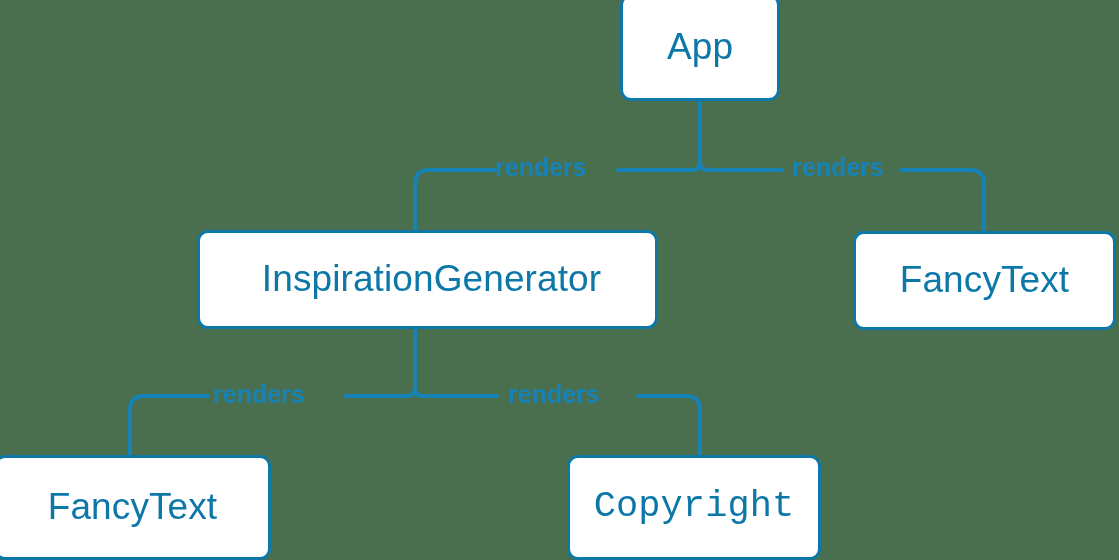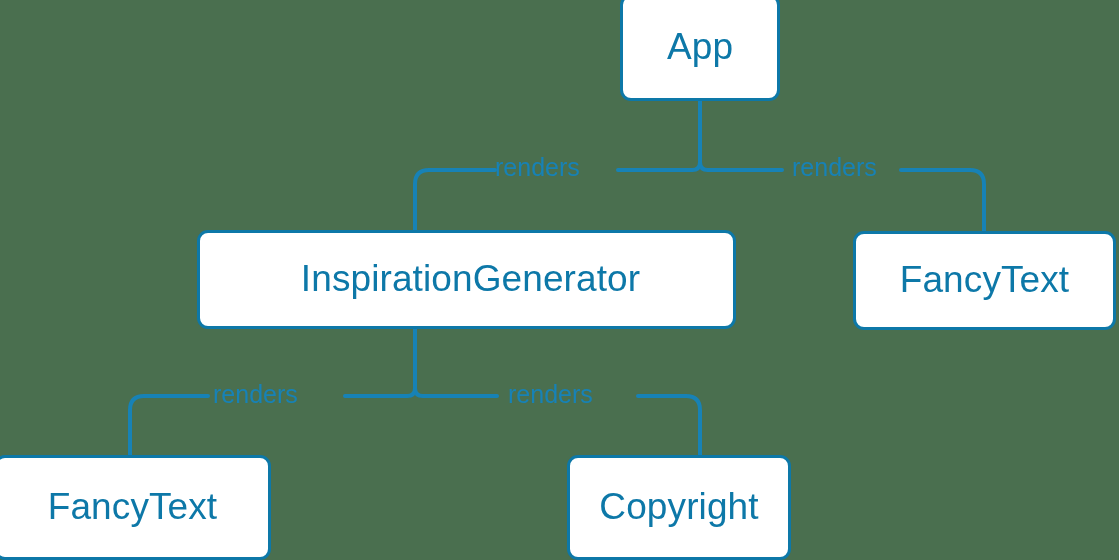--- a/index.html
+++ b/index.html
@@ -44,30 +44,30 @@
   .node-label {
     display: block;
     line-height: 1;
     padding-bottom: 3px;
     text-align: center;
   }
   .edge-label {
     position: absolute;
     color: #1782b6;
     font-size: 25px;
-    font-weight: 400;
+    font-weight: 700;
     white-space: nowrap;
     line-height: 1;
   }
   
   #node-app            { left: 620px; top: -6px;  width: 160px; height: 107px; }
-  #node-inspiration    { left: 197px; top: 230px; width: 539px; height: 99px; padding-left: 8px; }
+  #node-inspiration    { left: 197px; top: 230px; width: 461px; height: 99px; padding-left: 8px; }
   #node-fancytext-right{ left: 853px; top: 231px; width: 263px; height: 99px; }
   #node-fancytext-left { left: -6px;  top: 455px; width: 277px; height: 105px; }
-  #node-copyright      { left: 567px; top: 455px; width: 224px; height: 105px; }
+  #node-copyright      { left: 567px; top: 455px; width: 254px; height: 105px; font-family: Liberation Mono, monospace; }
   
   #label-renders-1 { left: 495px; top: 155px; }
   #label-renders-2 { left: 792px; top: 155px; }
   #label-renders-3 { left: 213px; top: 382px; }
   #label-renders-4 { left: 508px; top: 382px; }
 </style>
 </head>
 <body>
 
 <div id="canvas">

